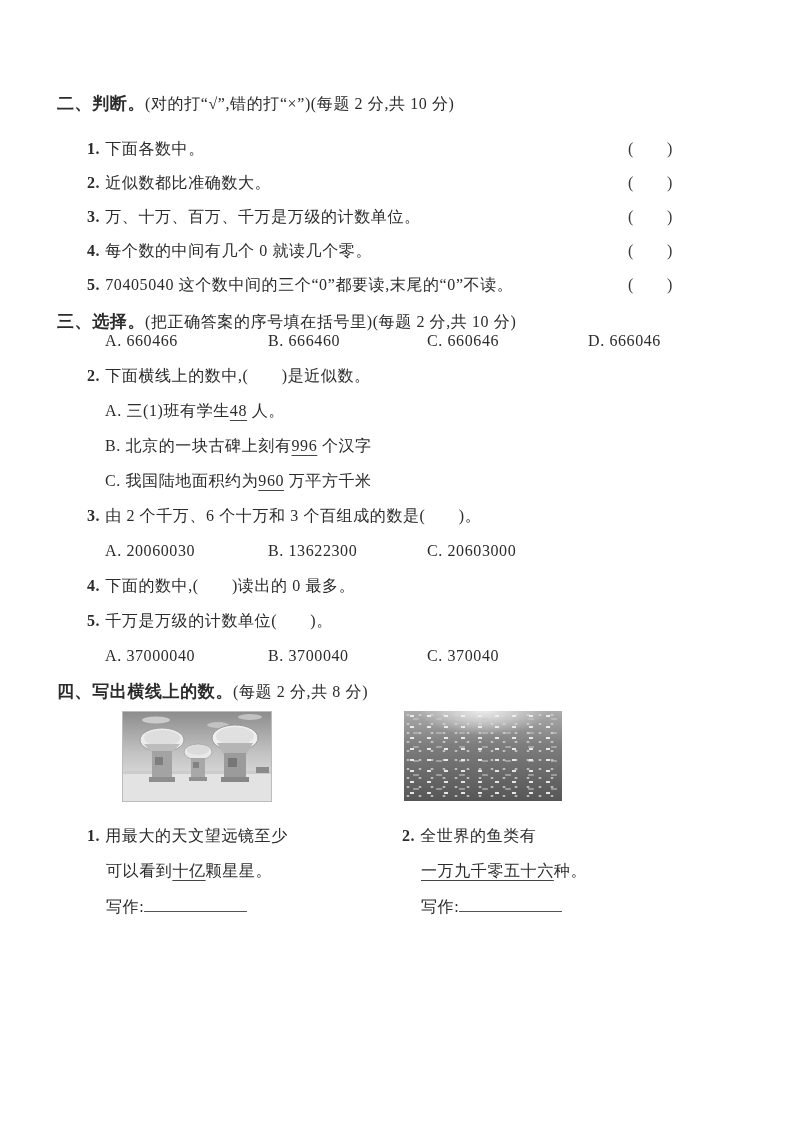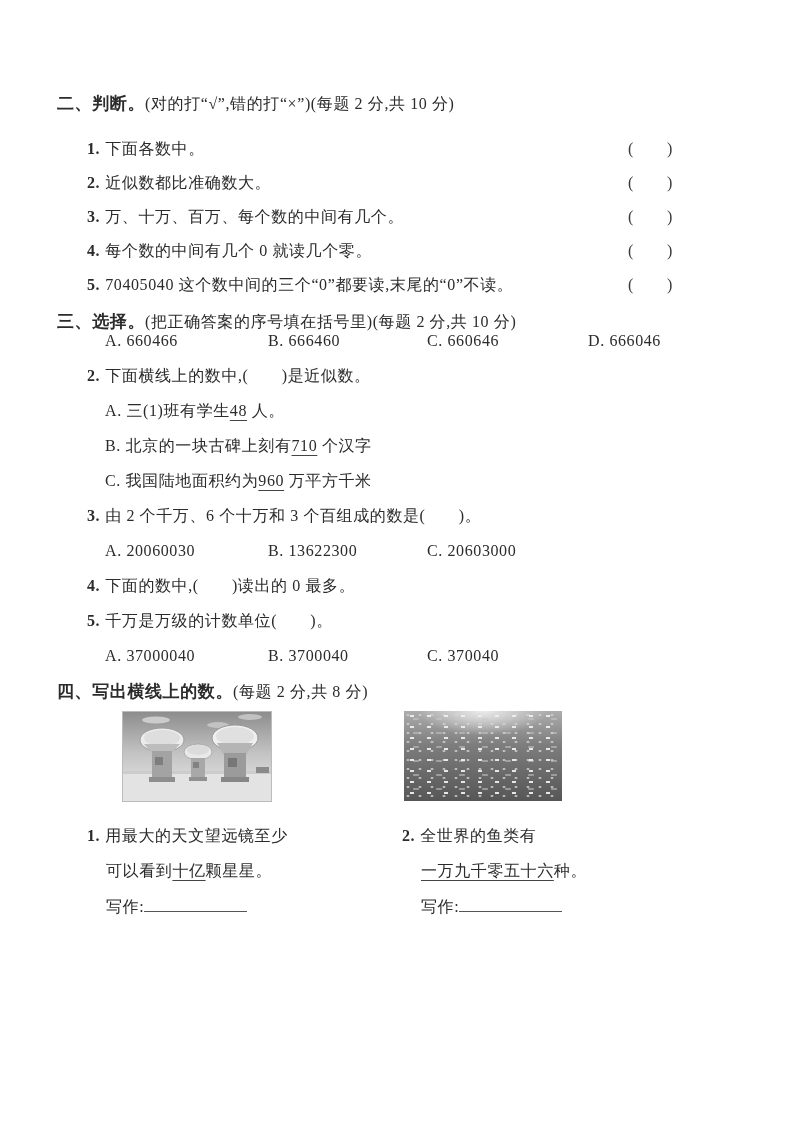--- a/index.html
+++ b/index.html
@@ -86,21 +86,21 @@
       <span class="qt">下面各数中。</span>
       <span class="brk">(　　)</span>
     </div>
     <div class="tf-row">
       <span class="qn">2.</span>
       <span class="qt">近似数都比准确数大。</span>
       <span class="brk">(　　)</span>
     </div>
     <div class="tf-row">
       <span class="qn">3.</span>
-      <span class="qt">万、十万、百万、每个数的中间有几个。</span>
+      <span class="qt">万、十万、百万、千万是万级的计数单位。</span>
       <span class="brk">(　　)</span>
     </div>
     <div class="tf-row">
       <span class="qn">4.</span>
       <span class="qt">每个数的中间有几个 0 就读几个零。</span>
       <span class="brk">(　　)</span>
     </div>
     <div class="tf-row">
       <span class="qn">5.</span>
       <span class="qt">70405040 这个数中间的三个“0”都要读,末尾的“0”不读。</span>
@@ -119,21 +119,21 @@
     <span class="opt"><span>D.</span> <span>666046</span></span>
   </div>
 
   <div class="q-row">
     <span class="qn">2.</span><span>下面横线上的数中,(　　)是近似数。</span>
   </div>
   <div class="opt-line">
     <span>A.</span> <span>三(1)班有学生</span><span class="u">48</span><span> 人。</span>
   </div>
   <div class="opt-line">
-    <span>B.</span> <span>北京的一块古碑上刻有</span><span class="u">710</span><span> 个汉字</span>
+    <span>B.</span> <span>北京的一块古碑上刻有</span><span class="u">996</span><span> 个汉字</span>
   </div>
   <div class="opt-line">
     <span>C.</span> <span>我国陆地面积约为</span><span class="u">960</span><span> 万平方千米</span>
   </div>
 
   <div class="q-row">
     <span class="qn">3.</span><span>由 2 个千万、6 个十万和 3 个百组成的数是(　　)。</span>
   </div>
   <div class="opt-row">
     <span class="opt"><span>A.</span> <span>20060030</span></span>

